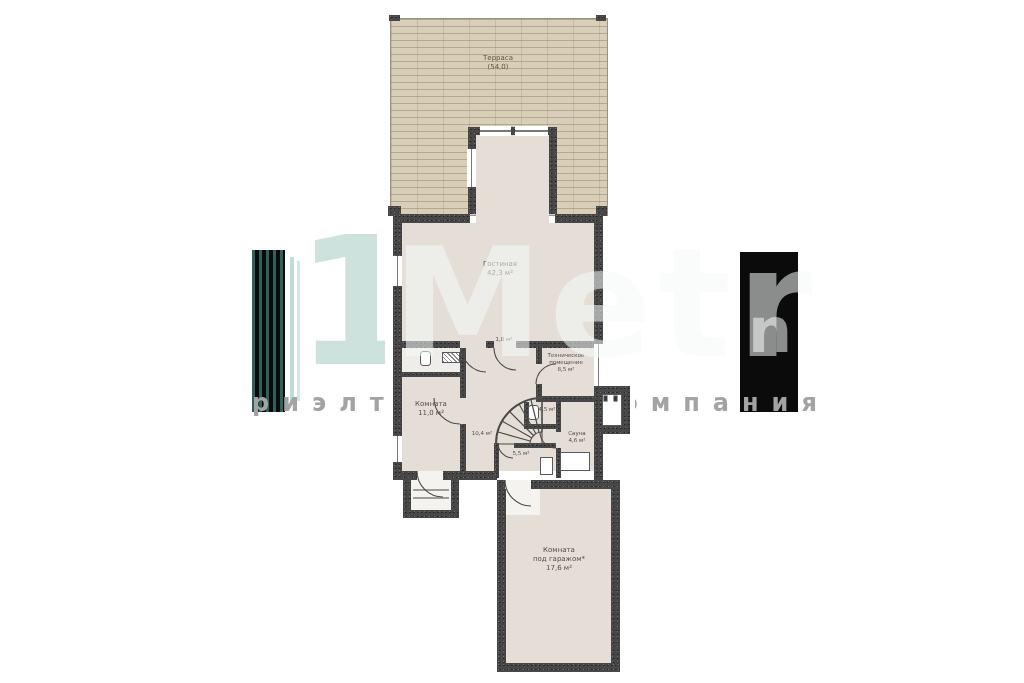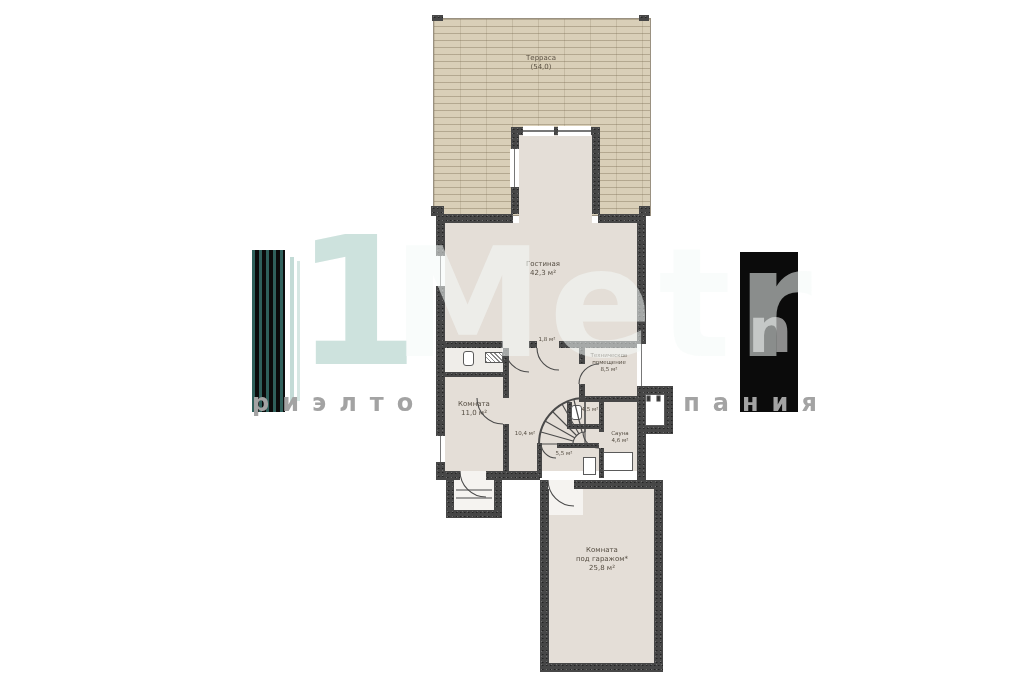--- a/index.html
+++ b/index.html
@@ -16,21 +16,21 @@
             font-size:178px;font-weight:bold;line-height:1;color:#cde2dd;}
   .wm-word{position:absolute;left:392px;top:228px;z-index:30;font-size:152px;
            font-weight:bold;line-height:1;letter-spacing:6px;color:rgba(244,250,248,0.55);
            pointer-events:none;}
   .wm-tail{position:absolute;left:748px;top:300px;z-index:2;font-size:62px;
            font-weight:bold;line-height:1;color:#8d8d8d;}
   .wm-tagline{position:absolute;left:252px;top:389px;z-index:2;font-size:24px;
               font-weight:bold;letter-spacing:13px;color:#a3a3a3;white-space:nowrap;}
 
   
-  .plan{position:absolute;inset:0;z-index:10;margin-left:43px;}
+  .plan{position:absolute;inset:0;z-index:10;}
   .plan-bg{position:absolute;left:385px;top:10px;width:250px;height:665px;background:#fff;}
   .wall{position:absolute;background-color:#474747;
         background-image:radial-gradient(circle at 30% 30%,#6f6f6f 15%,transparent 16%),
                          radial-gradient(circle at 70% 65%,#242424 18%,transparent 19%);
         background-size:5px 5px,4px 4px;}
   .room{position:absolute;background:#e4ded7;}
   .room-light{position:absolute;background:#efede9;}
   .terrace{position:absolute;border:1px solid #9a9181;
       background:repeating-linear-gradient(180deg,rgba(118,104,78,.38) 0 1px,transparent 1px 7px),
                  repeating-linear-gradient(90deg,rgba(118,104,78,.20) 0 1px,transparent 1px 26px),
@@ -193,18 +193,18 @@
     <div class="lbl small" style="left:560px;top:430px;width:34px;">
       <div>Сауна</div>
       <div>4,6 м²</div>
     </div>
     <div class="lbl small" style="left:506px;top:450px;width:30px;">
       <div>5,5 м²</div>
     </div>
     <div class="lbl" style="left:516px;top:546px;width:86px;">
       <div>Комната</div>
       <div>под гаражом*</div>
-      <div>25,8 м²</div>
+      <div>17,6 м²</div>
     </div>
   </div>
 
   <div class="wm-word">Metr</div>
 </div>
 
 </body></html>

